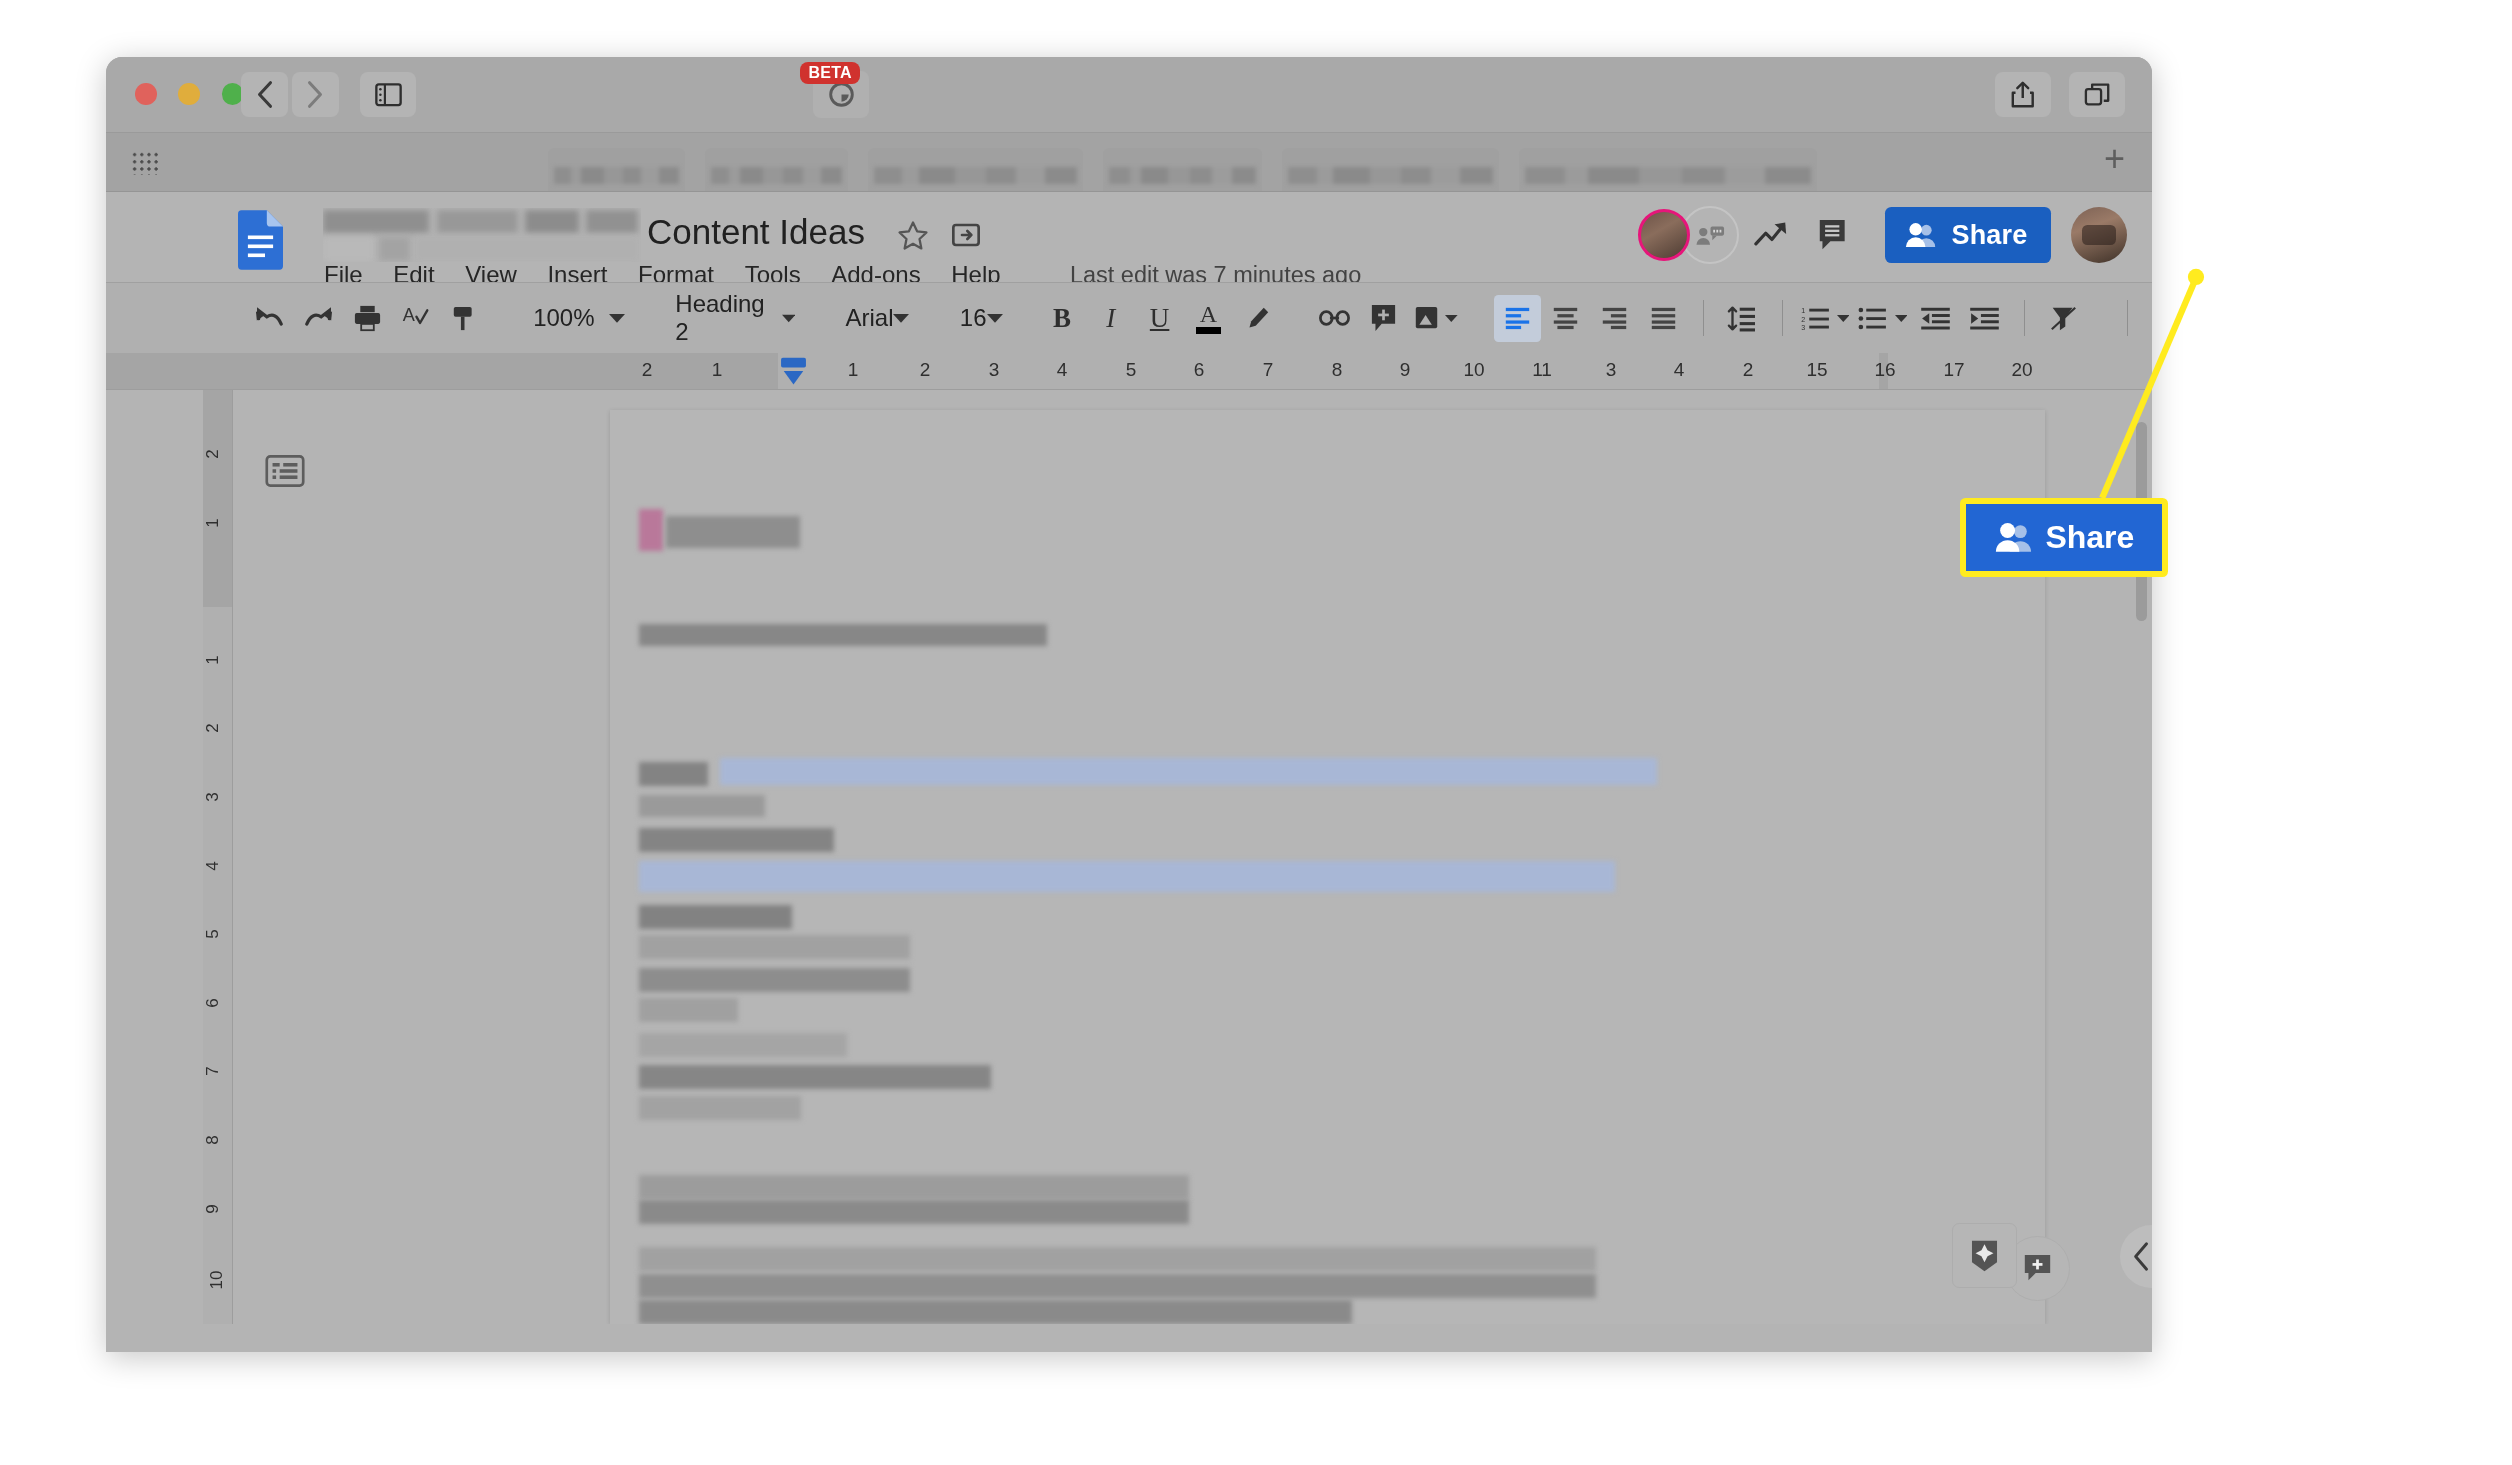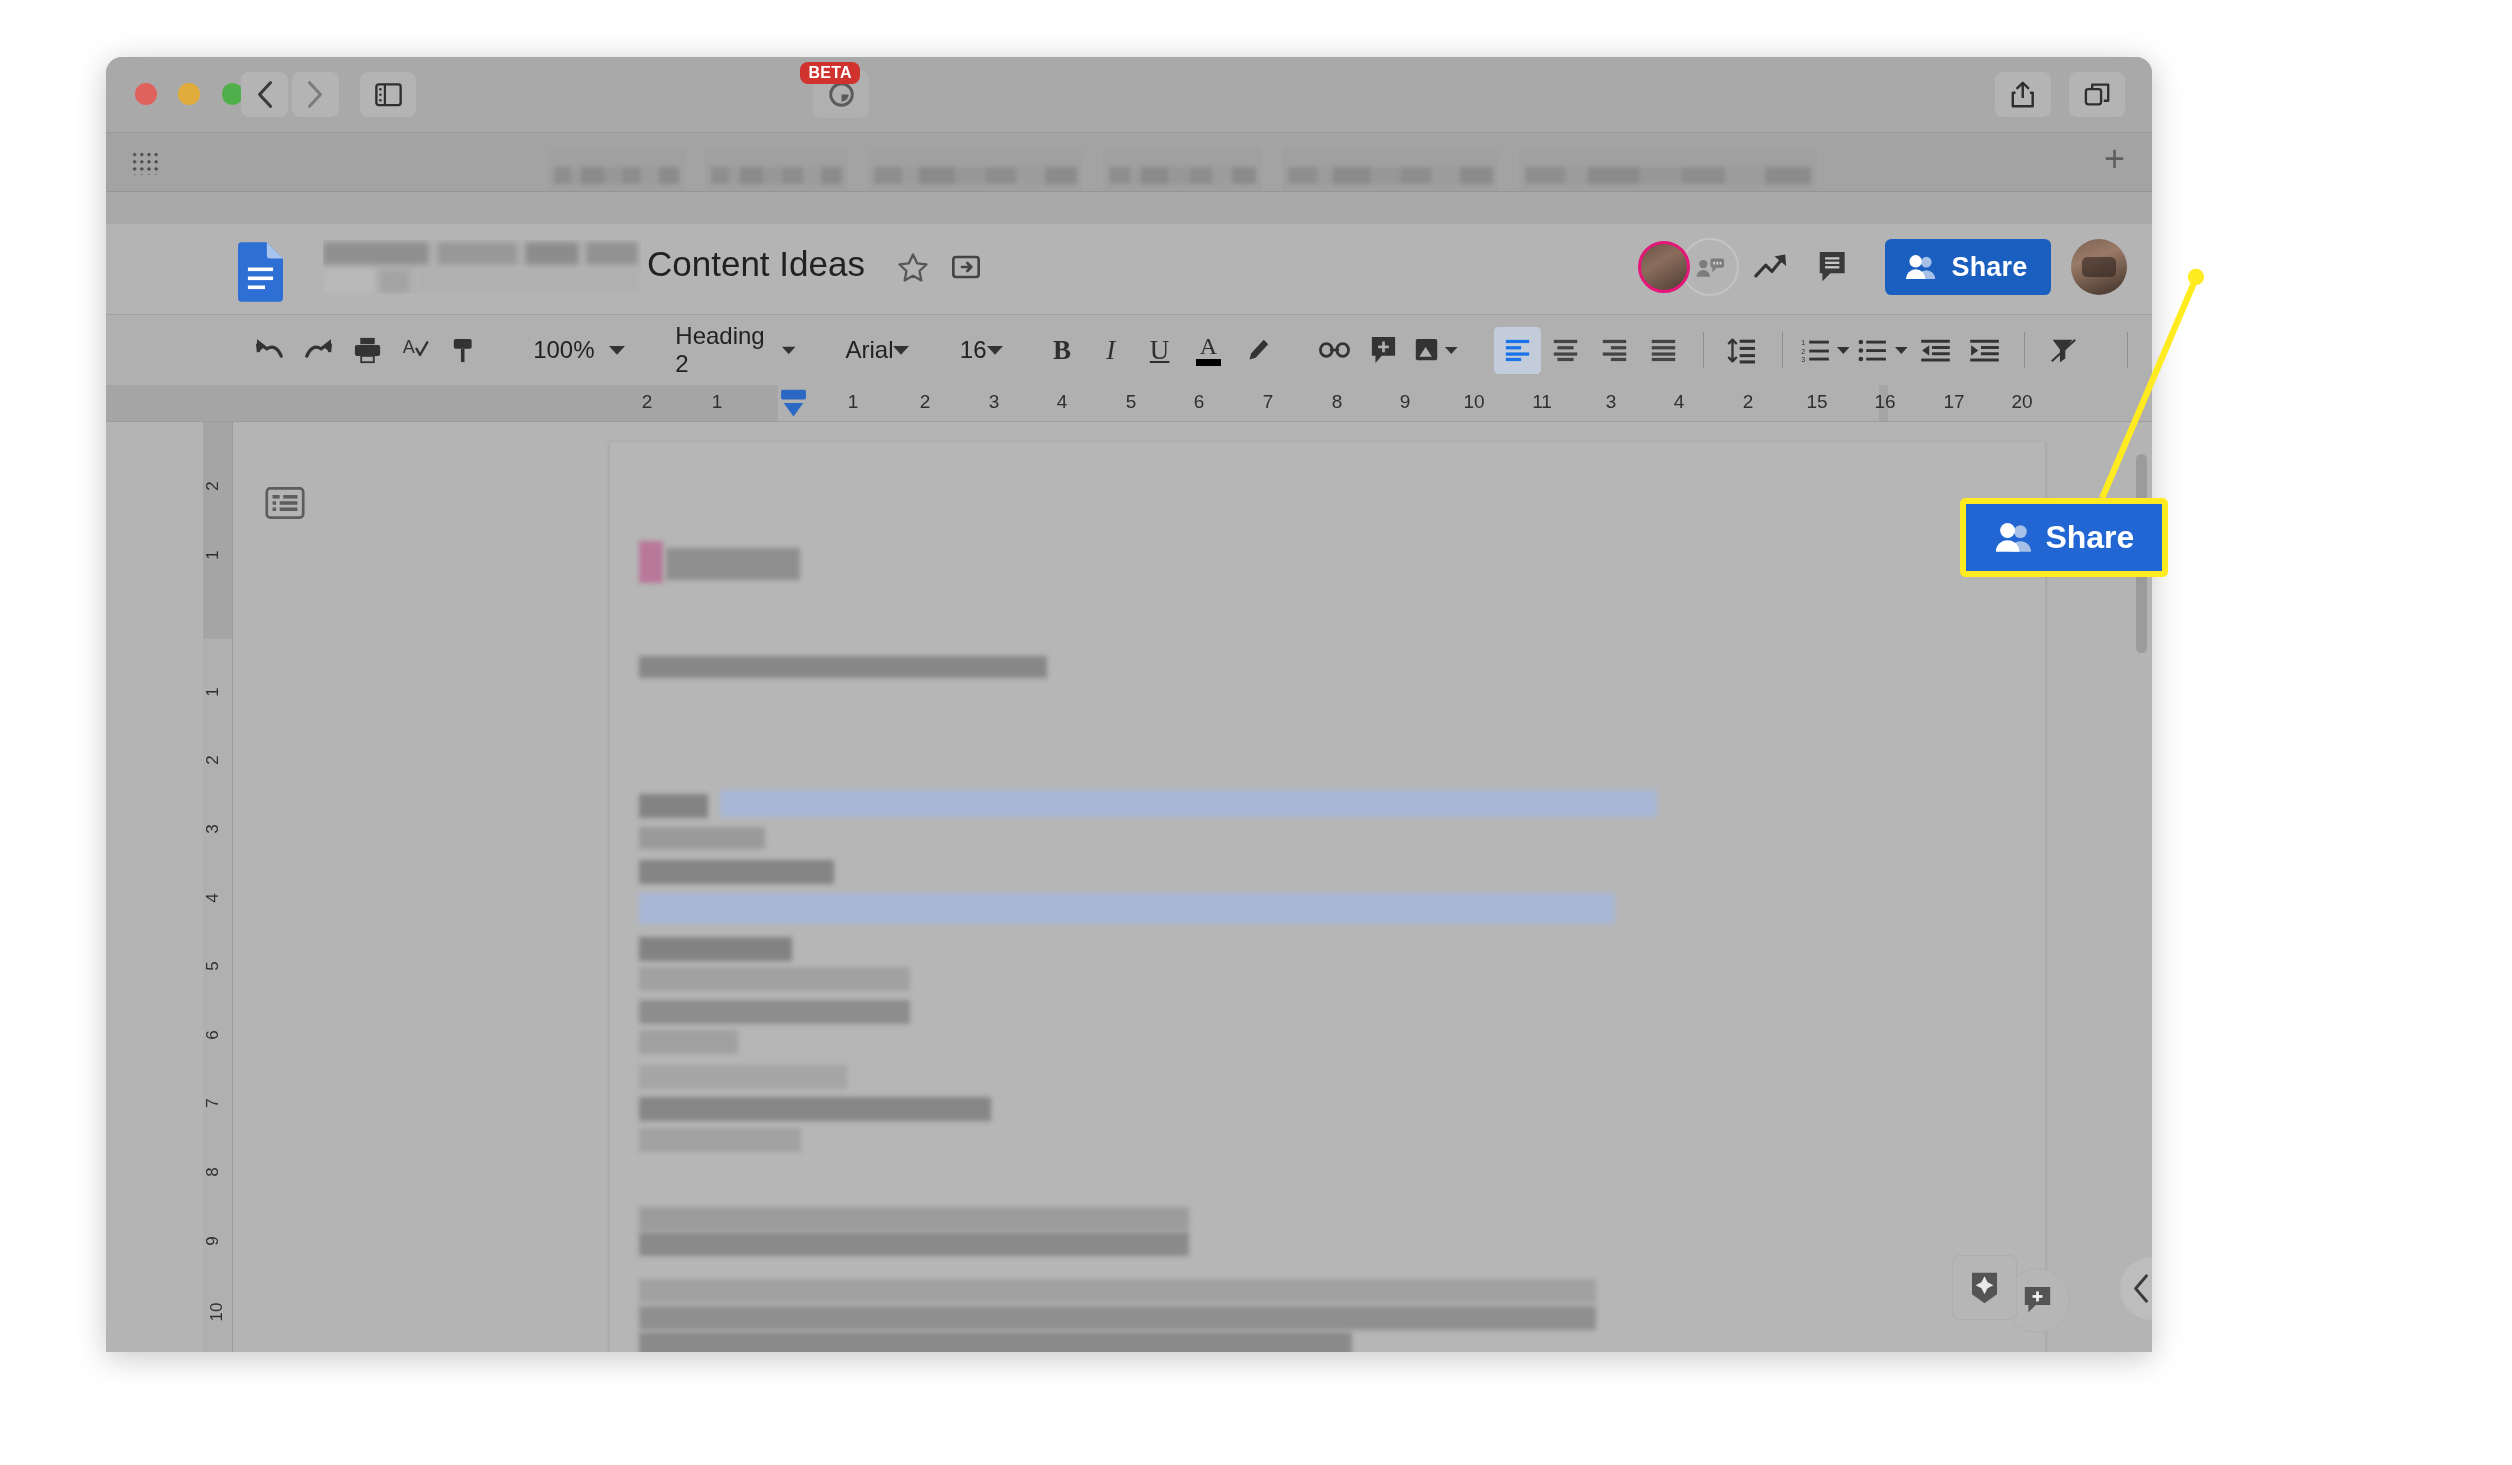--- a/index.html
+++ b/index.html
@@ -42,21 +42,21 @@
     background-image:radial-gradient(#4b4b4b 1.4px, transparent 1.5px);
     background-size:7.2px 7.2px;}
   .tabs{position:absolute;left:442px;top:0;display:flex;gap:20px;align-items:flex-end;height:58px;}
   .tab{height:43px;border-radius:6.3px 6.3px 0 0;align-self:flex-end;position:relative;overflow:hidden;background:#a0a0a0;}
   .tab .blr{position:absolute;left:6.3px;right:6.3px;bottom:7.2px;height:17px;
      background:linear-gradient(90deg,#8e8e8e 0 14%,#9b9b9b 14% 22%,#8a8a8a 22% 40%,#979797 40% 55%,#8d8d8d 55% 70%,#9c9c9c 70% 84%,#8b8b8b 84% 100%);
      filter:blur(2px);}
   .plus-tab{position:absolute;right:27px;top:12.6px;font-size:36px;color:#5e5e5e;line-height:.7;font-weight:300;}
   
   .docs{position:relative;background:#b4b4b4;height:1162px;}
-  .docheader{height:90px;position:relative;margin-top:32px;}
+  .docheader{height:90px;position:relative;}
   .doclogo{position:absolute;left:132px;top:18px;width:45px;height:60px;}
   .titleblock{position:absolute;left:217px;top:16px;}
   .blurtitle{width:318px;height:54px;position:relative;overflow:hidden;}
   .blurtitle i{position:absolute;display:block;filter:blur(3.1px);}
   .doctitle{position:absolute;left:541px;top:20px;font-size:35px;color:#212121;white-space:nowrap;}
   .star-ic{position:absolute;left:790px;top:27px;}
   .move-ic{position:absolute;left:844px;top:27px;}
   .menubar{position:absolute;left:218px;top:69px;display:flex;gap:0;align-items:center;}
   .menuitem{font-size:24px;color:#262626;padding:0 15.3px;white-space:nowrap;}
   .menuitem:first-child{padding-left:0;}
@@ -225,20 +225,31 @@
       <div class="doctitle">Content Ideas</div>
 
       <svg class="star-ic" width="34" height="34" viewBox="0 0 24 24">
         <path d="M12 2.5 l2.9 6.2 6.6 .8 -4.9 4.6 1.3 6.7 -5.9 -3.3 -5.9 3.3 1.3 -6.7 -4.9 -4.6 6.6 -.8z" fill="none" stroke="#555" stroke-width="1.6" stroke-linejoin="round"></path>
       </svg>
       <svg class="move-ic" width="32" height="32" viewBox="0 0 24 24">
         <rect x="2.5" y="4.5" width="19" height="15" rx="2" fill="none" stroke="#444" stroke-width="2"></rect>
         <path d="M9 12 h7 m-3 -3 l3 3 -3 3" fill="none" stroke="#444" stroke-width="2" stroke-linecap="round" stroke-linejoin="round"></path>
       </svg>
 
+      <div class="menubar">
+        <div class="menuitem">File</div>
+        <div class="menuitem">Edit</div>
+        <div class="menuitem">View</div>
+        <div class="menuitem">Insert</div>
+        <div class="menuitem">Format</div>
+        <div class="menuitem">Tools</div>
+        <div class="menuitem">Add-ons</div>
+        <div class="menuitem">Help</div>
+        <div class="lastedit">Last edit was 7 minutes ago</div>
+      </div>
 
       <div class="headright">
         <div class="avatar av1"></div>
         <div class="av-anon">
           <svg width="31" height="23.5" viewBox="0 0 34 26">
             <circle cx="9" cy="10" r="4.6" fill="#7c7c7c"></circle>
             <path d="M1.5 24 a7.5 7.5 0 0 1 15 0z" fill="#7c7c7c"></path>
             <rect x="17" y="4" width="15" height="10" rx="2" fill="#7c7c7c"></rect>
             <polygon points="19,14 19,19 24,14" fill="#7c7c7c"></polygon>
             <rect x="20" y="7.5" width="2" height="3" fill="#d6d6d6"></rect>

